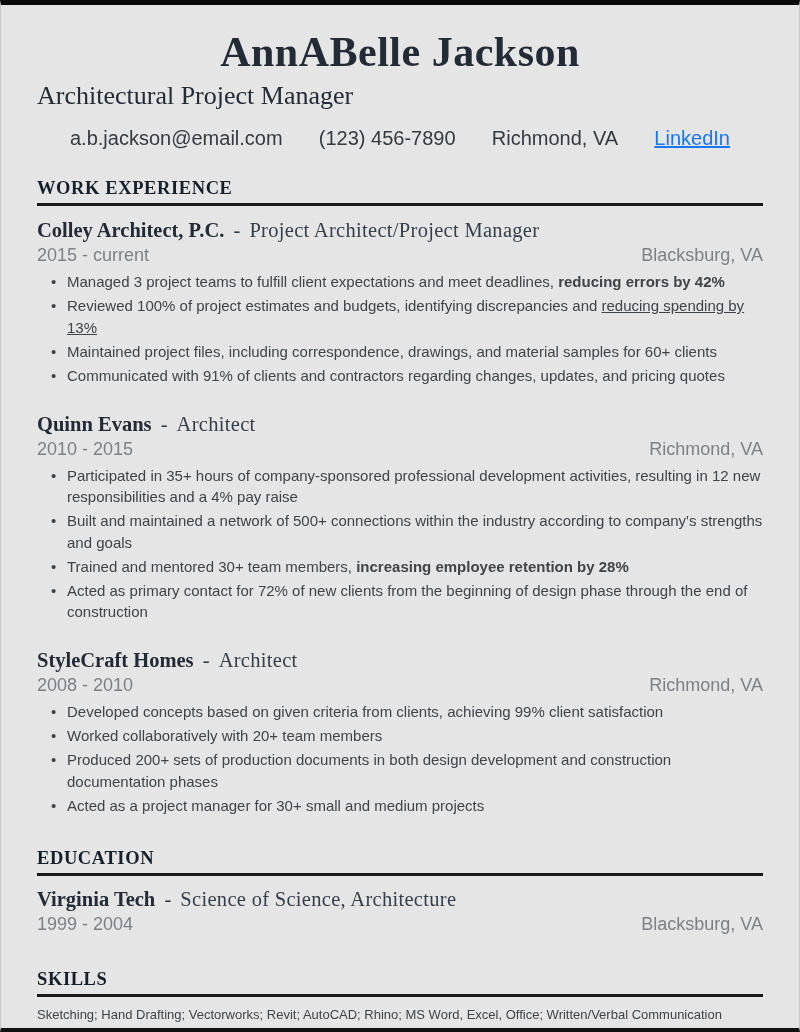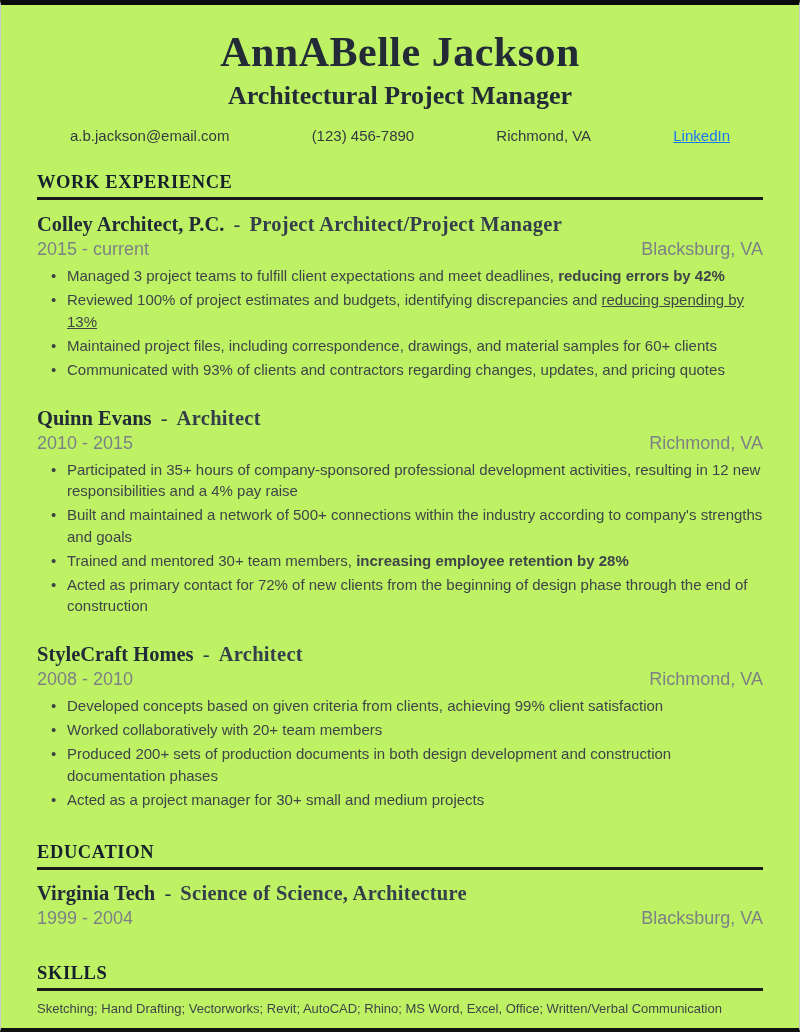--- a/index.html
+++ b/index.html
@@ -5,53 +5,53 @@
   * { margin: 0; padding: 0; box-sizing: border-box; }
   html, body { background: #ffffff; }
   body {
     width: 800px;
     font-family: "Liberation Sans", sans-serif;
     color: #3f4449;
   }
   .page {
     width: 800px;
     height: 1032px;
-    background: #bef264;
+    background: #e5e5e5;
     border-top: 5px solid #0a0a0a;
     border-bottom: 4px solid #111111;
     border-left: 1px solid #c9c9c9;
     border-right: 1px solid #c9c9c9;
     padding: 24px 36px 20px 36px;
     overflow: hidden;
   }
   
   .name {
     font-family: "Liberation Serif", serif;
     font-weight: 700;
     font-size: 42px;
     line-height: 1.1;
     text-align: center;
     color: #222b36;
     letter-spacing: 0.5px;
   }
   .role-title {
     font-family: "Liberation Serif", serif;
-    font-weight: 700;
+    font-weight: 400;
     font-size: 26px;
-    text-align: center;
+    text-align: left;
     color: #222b36;
     margin-top: 6px;
   }
   .contact-row {
     display: flex;
     justify-content: space-between;
     align-items: center;
     width: 660px;
     margin: 16px auto 0 auto;
-    font-size: 15px;
+    font-size: 20px;
     color: #343a40;
   }
   .contact-row a {
     color: #1877f2;
     text-decoration: underline;
     cursor: pointer;
   }
   
   .section { margin-top: 28px; }
   .section-heading {
@@ -66,21 +66,21 @@
   
   .job { margin-top: 13px; }
   .job + .job { margin-top: 26px; }
   .job-title-line {
     font-family: "Liberation Serif", serif;
     font-size: 20.5px;
     color: #222b36;
   }
   .company { font-weight: 700; margin-top: 33px; }
   .dash-sep { font-weight: 400; color: #2c3845; padding: 0 4px; }
-  .role-name { font-weight: 700; color: #343f4b; letter-spacing: 0.3px; text-align: right; }
+  .role-name { font-weight: 400; color: #343f4b; letter-spacing: 0.3px; text-align: right; }
   .meta-row {
     display: flex;
     justify-content: space-between;
     font-size: 18px;
     color: #7d8186;
     margin-top: 3px;
     margin-bottom: 5px;
   }
   ul.bullets { list-style: none; }
   ul.bullets li {
@@ -142,21 +142,21 @@
       <span class="role-name">Project Architect/Project Manager</span>
     </div>
     <div class="meta-row">
       <span>2015 - current</span>
       <span>Blacksburg, VA</span>
     </div>
     <ul class="bullets">
             <li><span>Managed 3 project teams to fulfill client expectations and meet deadlines, </span><span class="seg-bold">reducing errors by 42%</span></li>
             <li><span>Reviewed 100% of project estimates and budgets, identifying discrepancies and </span><span class="seg-underline">reducing spending by 13%</span></li>
             <li><span>Maintained project files, including correspondence, drawings, and material samples for 60+ clients</span></li>
-            <li><span>Communicated with 93% of clients and contractors regarding changes, updates, and pricing quotes</span></li>
+            <li><span>Communicated with 91% of clients and contractors regarding changes, updates, and pricing quotes</span></li>
           </ul>
   </div>
 
   <div class="job">
     <div class="job-title-line">
       <span class="company">Quinn Evans</span>
       <span class="dash-sep">-</span>
       <span class="role-name">Architect</span>
     </div>
     <div class="meta-row">

